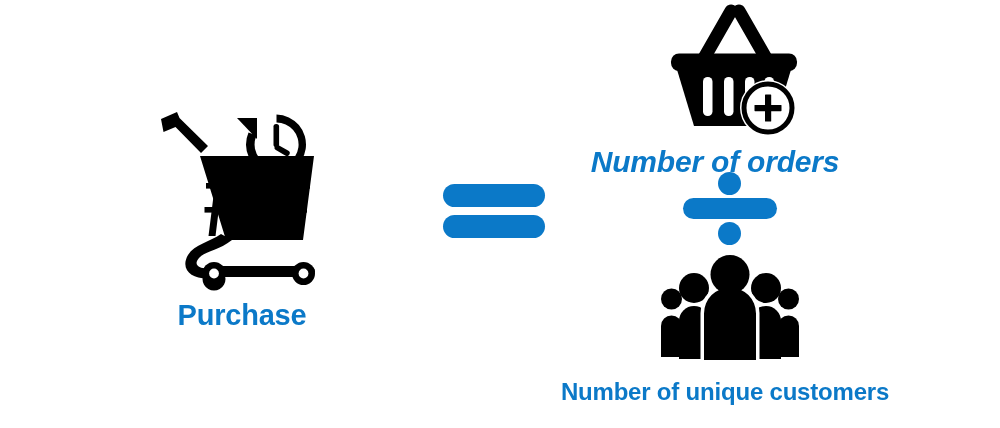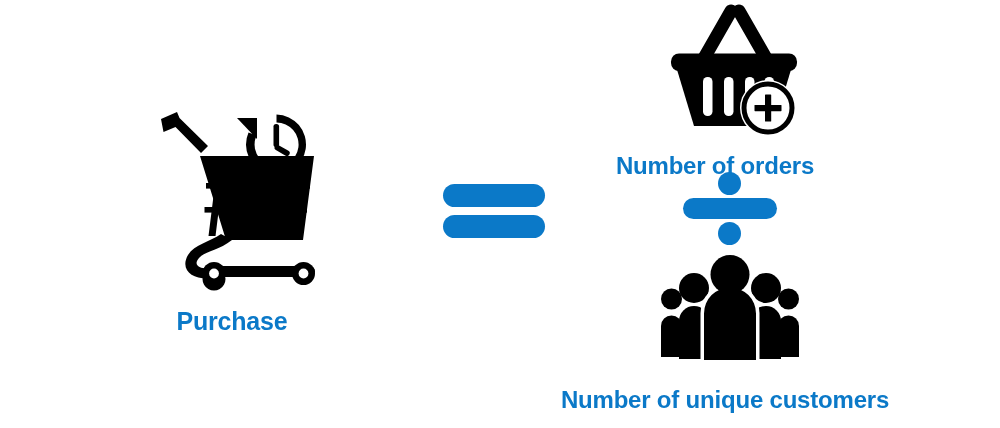--- a/index.html
+++ b/index.html
@@ -25,36 +25,36 @@
     position: absolute;
     color: #0B79C8;
     font-family: "Liberation Sans", sans-serif;
     font-weight: bold;
     letter-spacing: -0.2px;
     white-space: nowrap;
     text-align: center;
     line-height: 1.18;
   }
   #label-purchase-frequency {
-    left: 132px;
+    left: 142px;
     top: 298px;
     width: 200px;
-    font-size: 25px;
+    font-size: 29px;
     white-space: normal;
-    margin-top: 9px;
   }
   #label-number-of-orders {
     left: 570px;
-    top: 152px;
+    top: 144px;
     width: 290px;
-    font-size: 24px;
+    font-size: 30px;
+    font-style: italic;
   }
   #label-number-unique-customers {
     left: 500px;
-    top: 386px;
+    top: 378px;
     width: 450px;
     font-size: 24px;
   }
 
   
   #equals-sign {
     left: 443px;
     top: 184px;
     width: 102px;
     height: 54px;

